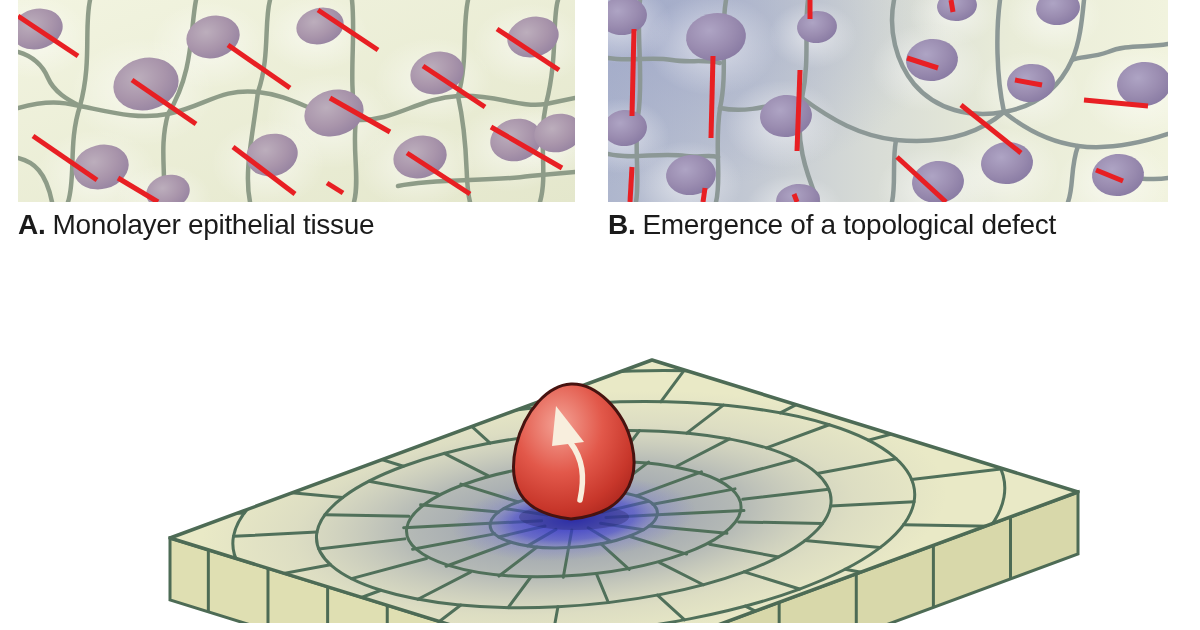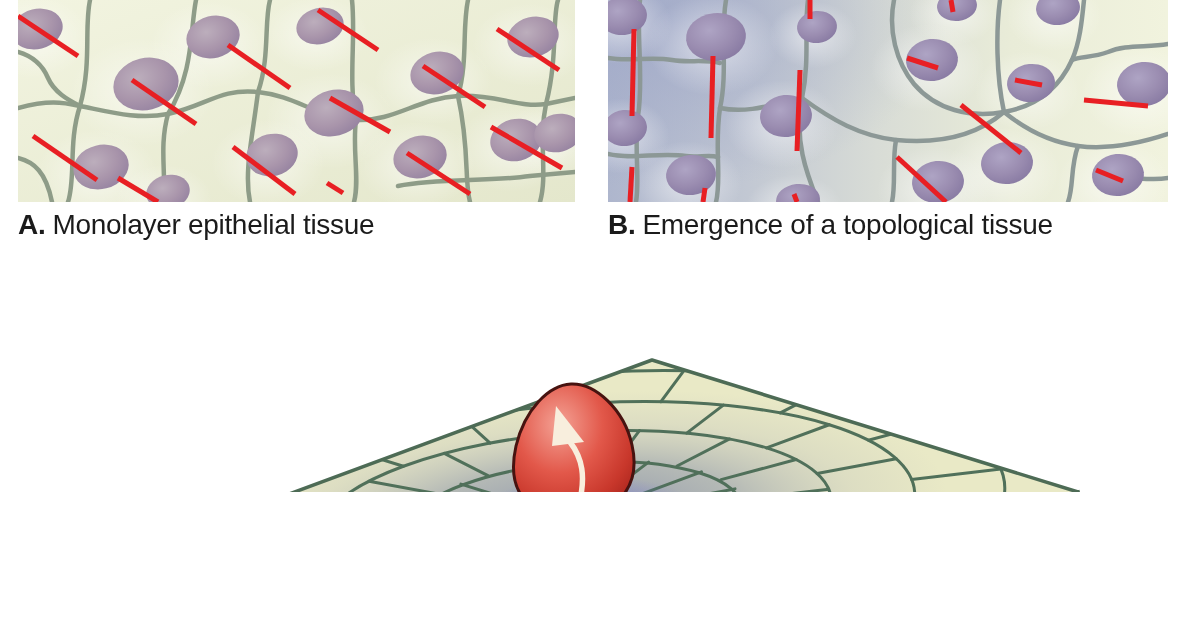--- a/index.html
+++ b/index.html
@@ -1,16 +1,16 @@
 <!DOCTYPE html>
 <html><head>
 <meta charset="utf-8">
 <style>
   html,body{margin:0;padding:0;background:#fff;}
-  .stage{position:relative;width:1200px;height:492px;background:#ffffff;overflow:hidden;
+  .stage{position:relative;width:1200px;height:623px;background:#ffffff;overflow:hidden;
          font-family:"Liberation Sans",sans-serif;}
   .stage svg{position:absolute;display:block;}
   #panelA{left:18px;top:0;}
   #panelB{left:608px;top:0;}
   #slab{left:0;top:0;}
   .caption{position:absolute;top:209px;font-size:28px;color:#1b1b1b;letter-spacing:-0.3px;
            white-space:nowrap;}
   .cap-label{font-weight:700;margin-right:7px;}
   #capA{left:18px;}
   #capB{left:608px;}
@@ -337,16 +337,16 @@
         <line x1="476" y1="100" x2="540" y2="106"></line>
         <line x1="488" y1="170" x2="515" y2="181"></line>
         <line x1="343" y1="0" x2="345" y2="12"></line>
       </g>
   </svg>
 
   <div class="caption" id="capA">
     <span class="cap-label">A.</span><span class="cap-text">Monolayer epithelial tissue</span>
   </div>
   <div class="caption" id="capB">
-    <span class="cap-label">B.</span><span class="cap-text">Emergence of a topological tissue</span>
+    <span class="cap-label">B.</span><span class="cap-text">Emergence of a topological defect</span>
   </div>
 
 </div>
 
 </body></html>

